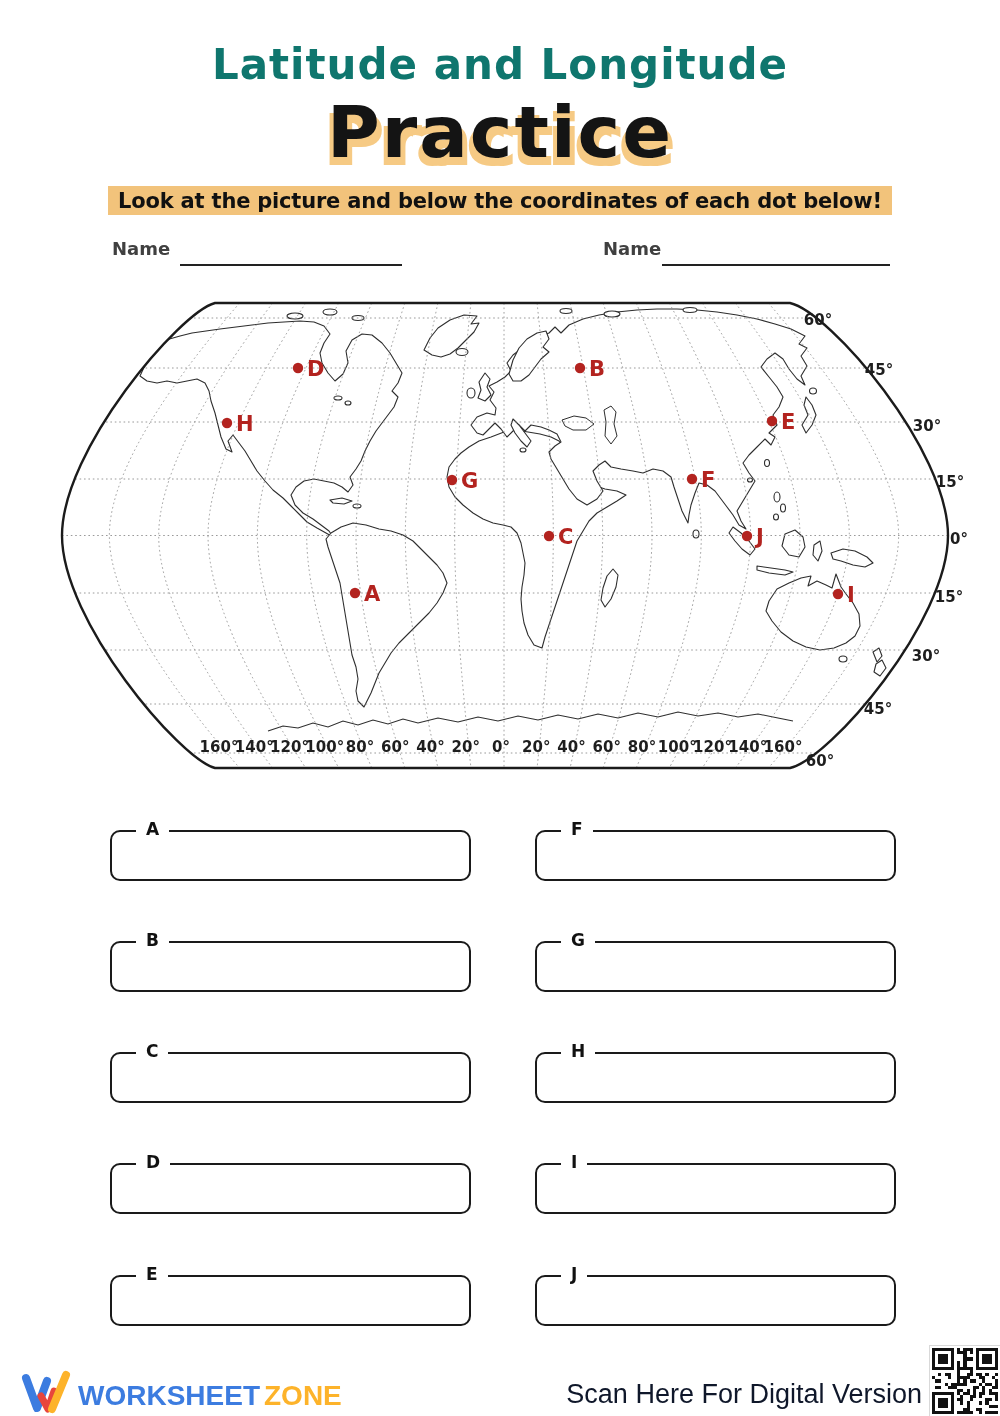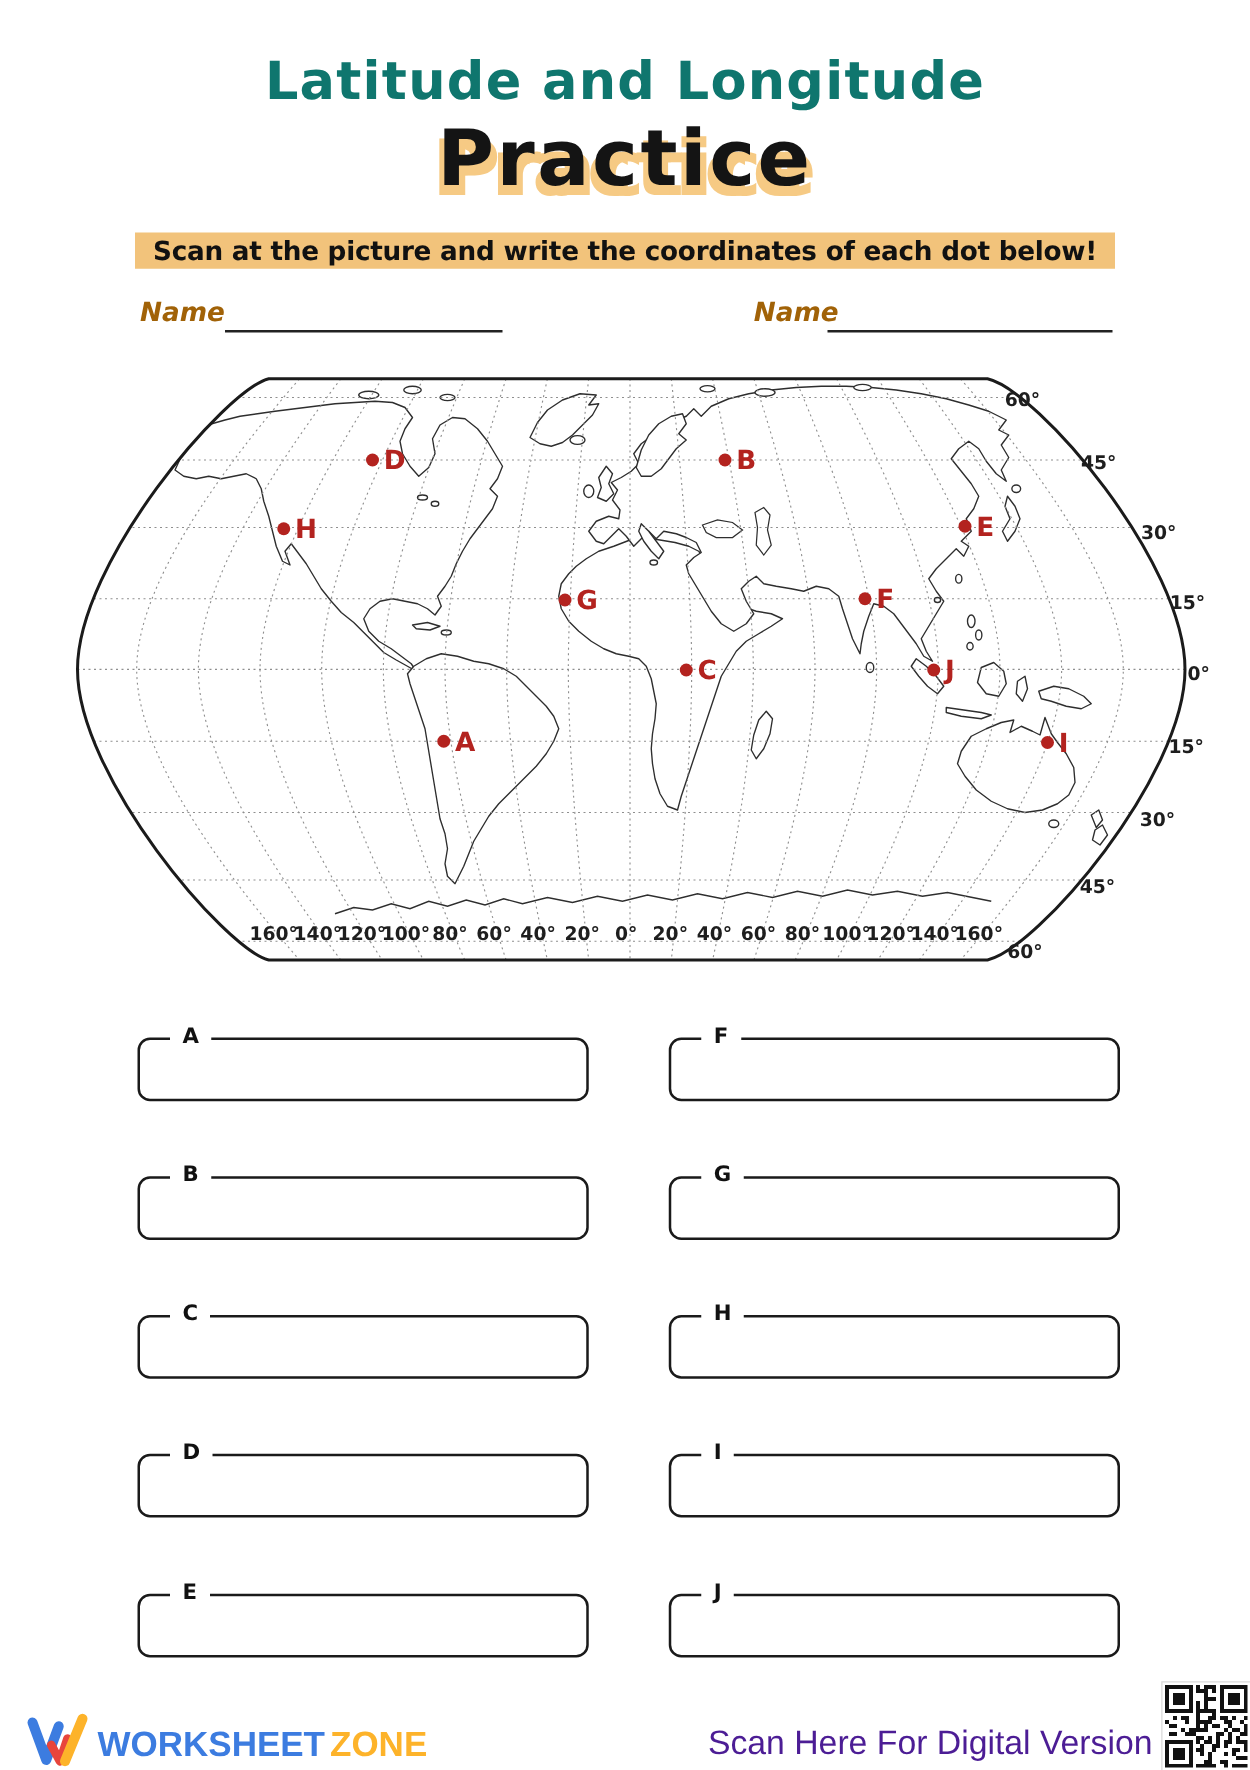--- a/index.html
+++ b/index.html
@@ -6,65 +6,65 @@
   .page{
     position:relative;width:1000px;height:1416px;background:#ffffff;overflow:hidden;
     font-family:"DejaVu Sans",sans-serif;color:#151515;
   }
   .title-line1{
     position:absolute;left:0;top:40px;width:1000px;text-align:center;
     font-size:42px;font-weight:800;letter-spacing:1px;color:#0f766e;
   }
   .title-line2{
     position:absolute;left:0;top:90px;width:1000px;text-align:center;
-    font-size:62px;font-weight:800;letter-spacing:2px;color:#141414;
+    font-size:72px;font-weight:800;letter-spacing:2px;color:#141414;
     text-shadow:-4px 8px 0 #f6ca84, 5px 8px 0 #f6ca84;
   }
   .instruction-bar{
     position:absolute;left:108px;top:186px;width:784px;height:29px;
     background:#f2c37b;display:flex;align-items:center;justify-content:center;
   }
   .instruction-text{
     font-size:21px;font-weight:700;color:#111;white-space:nowrap;letter-spacing:-0.2px;
   }
-  .field-label{position:absolute;font-size:21px;font-weight:700;color:#a16207;font-style:italic;}
+  .field-label{position:absolute;font-size:18px;font-weight:700;color:#404040;}
   .field-line{position:absolute;border-bottom:2.6px solid #222;height:0;}
   #name-label{left:112px;top:238px;}
   #name-line{left:180px;top:264px;width:222px;}
   #date-label{left:603px;top:238px;}
   #date-line{left:662px;top:264px;width:228px;}
 
   #map-svg{position:absolute;left:50px;top:293px;}
 
   .abox{
     position:absolute;width:357px;height:47px;border:2.5px solid #1a1a1a;border-radius:10px;background:#fff;
   }
   .abox-label{
     position:absolute;top:-13px;left:24px;background:#ffffff;padding:0 10px;
     font-size:17px;font-weight:700;color:#111;
   }
 
   .brand{position:absolute;left:20px;top:1368px;}
   .scan-text{
     position:absolute;right:78px;top:1379px;font-family:"Liberation Sans",sans-serif;
-    font-size:27px;color:#4c1d95;white-space:nowrap;
+    font-size:27px;color:#0f172a;white-space:nowrap;
   }
   #qr{position:absolute;left:929px;top:1345px;width:66px;height:66px;background:#fff;
       border:1px solid #d9d9d9;padding:2px;}
 </style>
 </head>
 <body>
 
 <div class="page">
 
   <div class="title-line1">Latitude and Longitude</div>
   <div class="title-line2">Practice</div>
 
   <div class="instruction-bar">
-    <span class="instruction-text">Scan at the picture and write the coordinates of each dot below!</span>
+    <span class="instruction-text">Look at the picture and below the coordinates of each dot below!</span>
   </div>
 
   <div class="field-label" id="name-label">Name</div>
   <div class="field-line" id="name-line"></div>
   <div class="field-label" id="date-label">Name</div>
   <div class="field-line" id="date-line"></div>
 
   <svg id="map-svg" width="920" height="485" viewBox="50 293 920 485">
       <defs>
         <clipPath id="mapclip">

